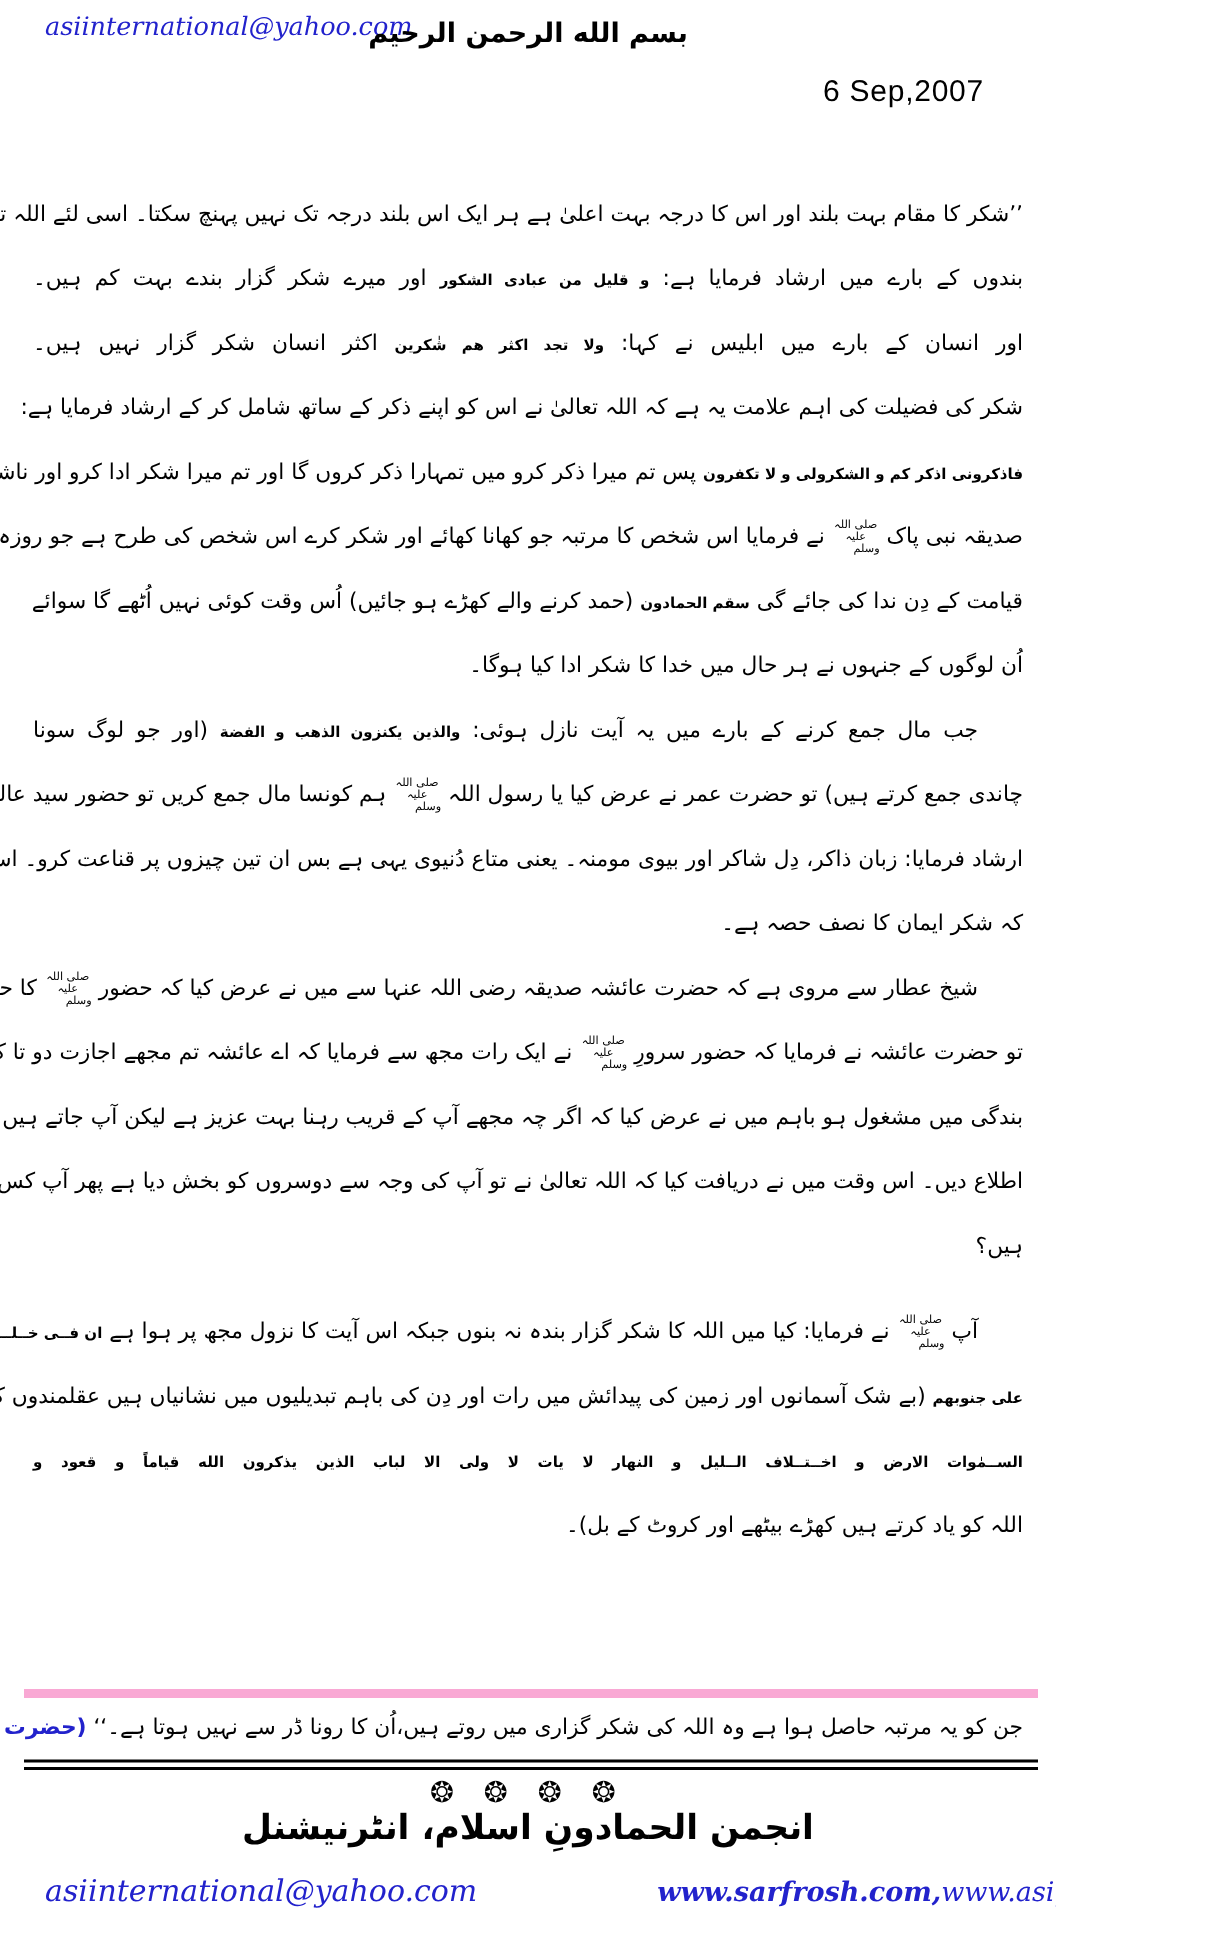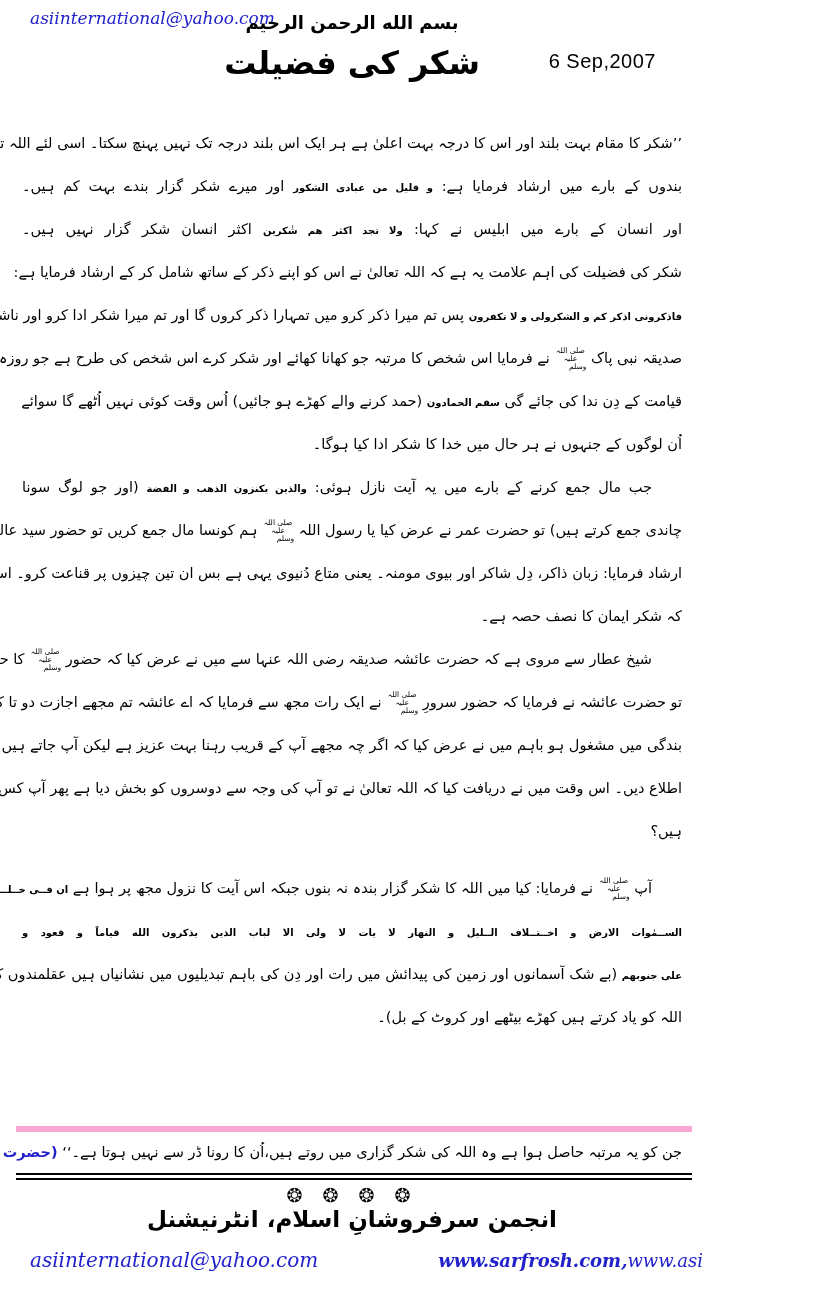--- a/index.html
+++ b/index.html
@@ -86,54 +86,53 @@
   .links .web.mid{margin-left:120px;font-weight:bold;}
 </style>
 </head>
 <body>
 
 <div class="page">
 
   <a class="hdr-email">asiinternational@yahoo.com</a>
   <div class="bismillah">بسم الله الرحمن الرحيم</div>
   <div class="date">6 Sep,2007</div>
-  <div class="title">شکر کی فضیلت</div>
 
   <div class="body">
     <div class="line"><span class="ut">’’شکر کا مقام بہت بلند اور اس کا درجہ بہت اعلیٰ ہے ہر ایک اس بلند درجہ تک نہیں پہنچ سکتا۔ اسی لئے اللہ تعالیٰ نے اپنے</span></div>
     <div class="line"><span class="ut">بندوں کے بارے میں ارشاد فرمایا ہے:</span> <span class="ar">و قلیل من عبادی الشکور</span> <span class="ut">اور میرے شکر گزار بندے بہت کم ہیں۔</span></div>
     <div class="line"><span class="ut">اور انسان کے بارے میں ابلیس نے کہا:</span> <span class="ar">ولا تجد اکثر هم شٰکرین</span> <span class="ut">اکثر انسان شکر گزار نہیں ہیں۔</span></div>
     <div class="line"><span class="ut">شکر کی فضیلت کی اہم علامت یہ ہے کہ اللہ تعالیٰ نے اس کو اپنے ذکر کے ساتھ شامل کر کے ارشاد فرمایا ہے:</span></div>
     <div class="line"><span class="ar">فاذکرونی اذکر کم و الشکرولی و لا تکفرون</span> <span class="ut">پس تم میرا ذکر کرو میں تمہارا ذکر کروں گا اور تم میرا شکر ادا کرو اور ناشکری نہ کرو۔</span></div>
     <div class="line"><span class="ut">صدیقہ نبی پاک</span> <span class="seal">صلی اللہ علیہ وسلم</span> <span class="ut">نے فرمایا اس شخص کا مرتبہ جو کھانا کھائے اور شکر کرے اس شخص کی طرح ہے جو روزہ دار ہو اور صبر کرے۔</span></div>
     <div class="line"><span class="ut">قیامت کے دِن ندا کی جائے گی</span> <span class="ar">سقم الحمادون</span> <span class="ut">(حمد کرنے والے کھڑے ہو جائیں) اُس وقت کوئی نہیں اُٹھے گا سوائے</span></div>
     <div class="line end"><span class="ut">اُن لوگوں کے جنہوں نے ہر حال میں خدا کا شکر ادا کیا ہوگا۔</span></div>
     <div class="line indent"><span class="ut">جب مال جمع کرنے کے بارے میں یہ آیت نازل ہوئی:</span> <span class="ar">والذین یکنزون الذهب و الفضة</span> <span class="ut">(اور جو لوگ سونا</span></div>
     <div class="line"><span class="ut">چاندی جمع کرتے ہیں) تو حضرت عمر نے عرض کیا یا رسول اللہ</span> <span class="seal">صلی اللہ علیہ وسلم</span> <span class="ut">ہم کونسا مال جمع کریں تو حضور سید عالم</span> <span class="seal">صلی اللہ علیہ وسلم</span> <span class="ut">نے جواب</span></div>
     <div class="line"><span class="ut">ارشاد فرمایا:</span> <span class="ut">زبان ذاکر، دِل شاکر اور بیوی مومنہ۔ یعنی متاع دُنیوی یہی ہے بس ان تین چیزوں پر قناعت کرو۔ اس لئے</span></div>
     <div class="line end"><span class="ut">کہ شکر ایمان کا نصف حصہ ہے۔</span></div>
     <div class="line indent"><span class="ut">شیخ عطار سے مروی ہے کہ حضرت عائشہ صدیقہ رضی اللہ عنہا سے میں نے عرض کیا کہ حضور</span> <span class="seal">صلی اللہ علیہ وسلم</span> <span class="ut">کا حال بیان فرمائیے</span></div>
     <div class="line"><span class="ut">تو حضرت عائشہ نے فرمایا کہ حضور سرورِ</span> <span class="seal">صلی اللہ علیہ وسلم</span> <span class="ut">نے ایک رات مجھ سے فرمایا کہ اے عائشہ تم مجھے اجازت دو تا کہ میں خدا کی</span></div>
     <div class="line"><span class="ut">بندگی میں مشغول ہو باہم میں نے عرض کیا کہ اگر چہ مجھے آپ کے قریب رہنا بہت عزیز ہے لیکن آپ جاتے ہیں تو تشریف لے</span></div>
     <div class="line"><span class="ut">اطلاع دیں۔ اس وقت میں نے دریافت کیا کہ اللہ تعالیٰ نے تو آپ کی وجہ سے دوسروں کو بخش دیا ہے پھر آپ کس لئے روتے</span></div>
     <div class="line end"><span class="ut">ہیں؟</span></div>
     <div class="line indent gap-top"><span class="ut">آپ</span> <span class="seal">صلی اللہ علیہ وسلم</span> <span class="ut">نے فرمایا: کیا میں اللہ کا شکر گزار بندہ نہ بنوں جبکہ اس آیت کا نزول مجھ پر ہوا ہے</span> <span class="ar">ان فــی خــلــق</span></div>
+    <div class="line"><span class="ar">علی جنوبهم</span> <span class="ut">(بے شک آسمانوں اور زمین کی پیدائش میں رات اور دِن کی باہم تبدیلیوں میں نشانیاں ہیں عقلمندوں کے لئے جو</span></div>
     <div class="line"><span class="ar">الســمٰوات الارض و اخــتــلاف الــلیل و النهار لا یات لا ولی الا لباب الذین یذکرون الله قیاماً و قعود و</span></div>
-    <div class="line"><span class="ar">علی جنوبهم</span> <span class="ut">(بے شک آسمانوں اور زمین کی پیدائش میں رات اور دِن کی باہم تبدیلیوں میں نشانیاں ہیں عقلمندوں کے لئے جو</span></div>
     <div class="line end"><span class="ut">اللہ کو یاد کرتے ہیں کھڑے بیٹھے اور کروٹ کے بل)۔</span></div>
   </div>
 
   <div class="quote-box">
     <div class="quote-line">
       <span>جن کو یہ مرتبہ حاصل ہوا ہے وہ اللہ کی شکر گزاری میں روتے ہیں،اُن کا رونا ڈر سے نہیں ہوتا ہے۔‘‘</span>
       <span class="attr">(حضرت امام غزالی)</span>
     </div>
   </div>
 
   <div class="stars">❂ ❂ ❂ ❂</div>
-  <div class="org">انجمن سرفروشانِ اسلام، انٹرنیشنل</div>
+  <div class="org">انجمن الحمادونِ اسلام، انٹرنیشنل</div>
   <div class="links">
     <a class="mail">asiinternational@yahoo.com</a>
     <a class="web mid">www.sarfrosh.com,</a>
     <a class="web">www.asipak.com</a>
   </div>
 
 </div>
 
 </body></html>

